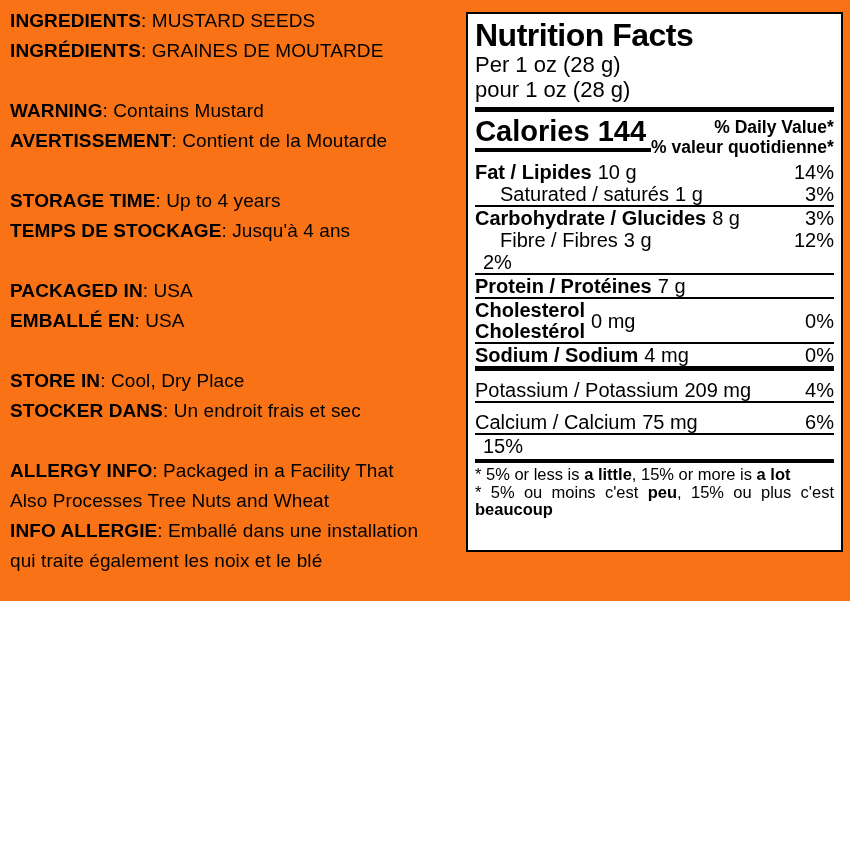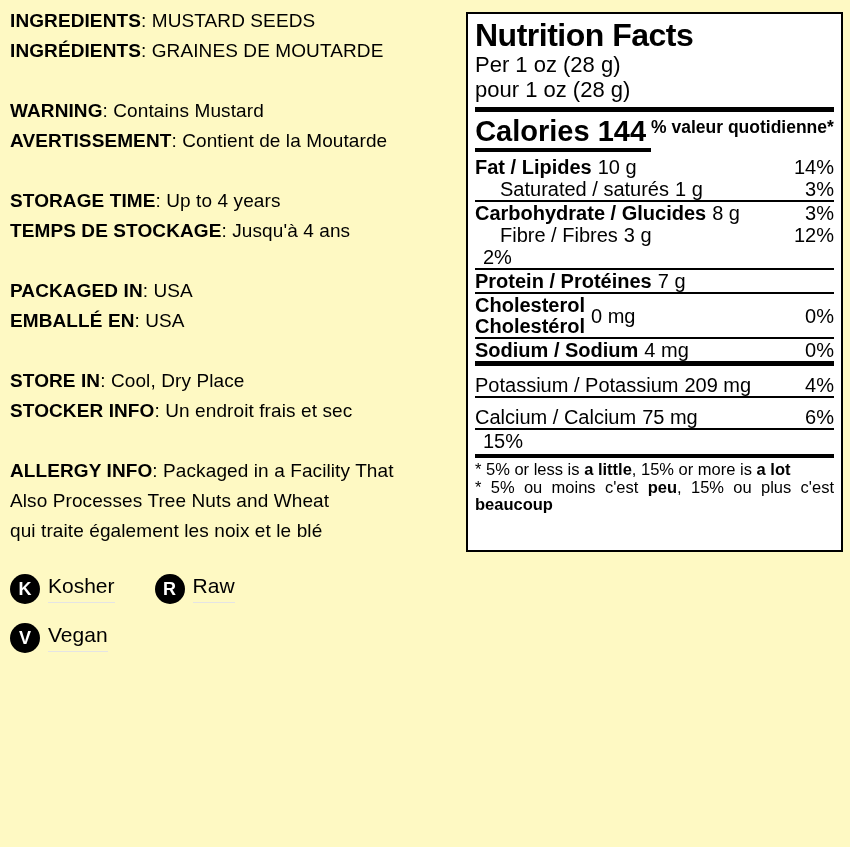--- a/index.html
+++ b/index.html
@@ -5,22 +5,22 @@
   html, body {
     margin: 0;
     padding: 0;
     background: #ffffff;
     font-family: "Liberation Sans", sans-serif;
     color: #000000;
   }
   .sheet {
     position: relative;
     width: 850px;
-    height: 847px;
-    background: #fef9c3;
+    height: 601px;
+    background: #f97316;
     overflow: hidden;
   }
 
   
   .left-col {
     position: absolute;
     left: 10px;
     top: 6px;
     width: 452px;
   }
@@ -150,24 +150,25 @@
         <div class="info-line"><span class="lbl">WARNING</span>: <span class="val">Contains Mustard</span></div>
         <div class="info-line"><span class="lbl">AVERTISSEMENT</span>: <span class="val">Contient de la Moutarde</span></div>
         <div class="info-line"></div>
         <div class="info-line"><span class="lbl">STORAGE TIME</span>: <span class="val">Up to 4 years</span></div>
         <div class="info-line"><span class="lbl">TEMPS DE STOCKAGE</span>: <span class="val">Jusqu'à 4 ans</span></div>
         <div class="info-line"></div>
         <div class="info-line"><span class="lbl">PACKAGED IN</span>: <span class="val">USA</span></div>
         <div class="info-line"><span class="lbl">EMBALLÉ EN</span>: <span class="val">USA</span></div>
         <div class="info-line"></div>
         <div class="info-line"><span class="lbl">STORE IN</span>: <span class="val">Cool, Dry Place</span></div>
-        <div class="info-line"><span class="lbl">STOCKER INFO</span>: <span class="val">Un endroit frais et sec</span></div>
+        <div class="info-line"><span class="lbl">STOCKER DANS</span>: <span class="val">Un endroit frais et sec</span></div>
         <div class="info-line"></div>
         <div class="info-line"><span class="lbl">ALLERGY INFO</span>: <span class="val">Packaged in a Facility That</span></div>
         <div class="info-line"><span class="val">Also Processes Tree Nuts and Wheat</span></div>
+        <div class="info-line"><span class="lbl">INFO ALLERGIE</span>: <span class="val">Emballé dans une installation</span></div>
         <div class="info-line"><span class="val">qui traite également les noix et le blé</span></div>
       </div>
     <div class="badges" id="badge-rows">
         <div class="badge-row">
           <div class="badge">
             <span class="badge-circle" style="background: rgb(0, 0, 0); color: rgb(255, 255, 255);">K</span>
             <span class="badge-label">Kosher</span>
           </div>
           <div class="badge">
             <span class="badge-circle" style="background: rgb(0, 0, 0); color: rgb(255, 255, 255);">R</span>
@@ -188,20 +189,21 @@
     <div class="nfp-serving">Per 1 oz (28 g)</div>
     <div class="nfp-serving">pour 1 oz (28 g)</div>
     <div class="bar-a"></div>
 
     <div class="cal-row">
       <div class="cal-text">
         <span>Calories</span>
         <span>144</span>
       </div>
       <div class="dv-head">
+        <div>% Daily Value*</div>
         <div>% valeur quotidienne*</div>
       </div>
     </div>
 
     <div id="nf-rows">
         <div class="nf-row bold">
           <div class="nf-left">
             <span class="nm">Fat / Lipides</span>
             <span class="amt">10 g</span>
           </div>

